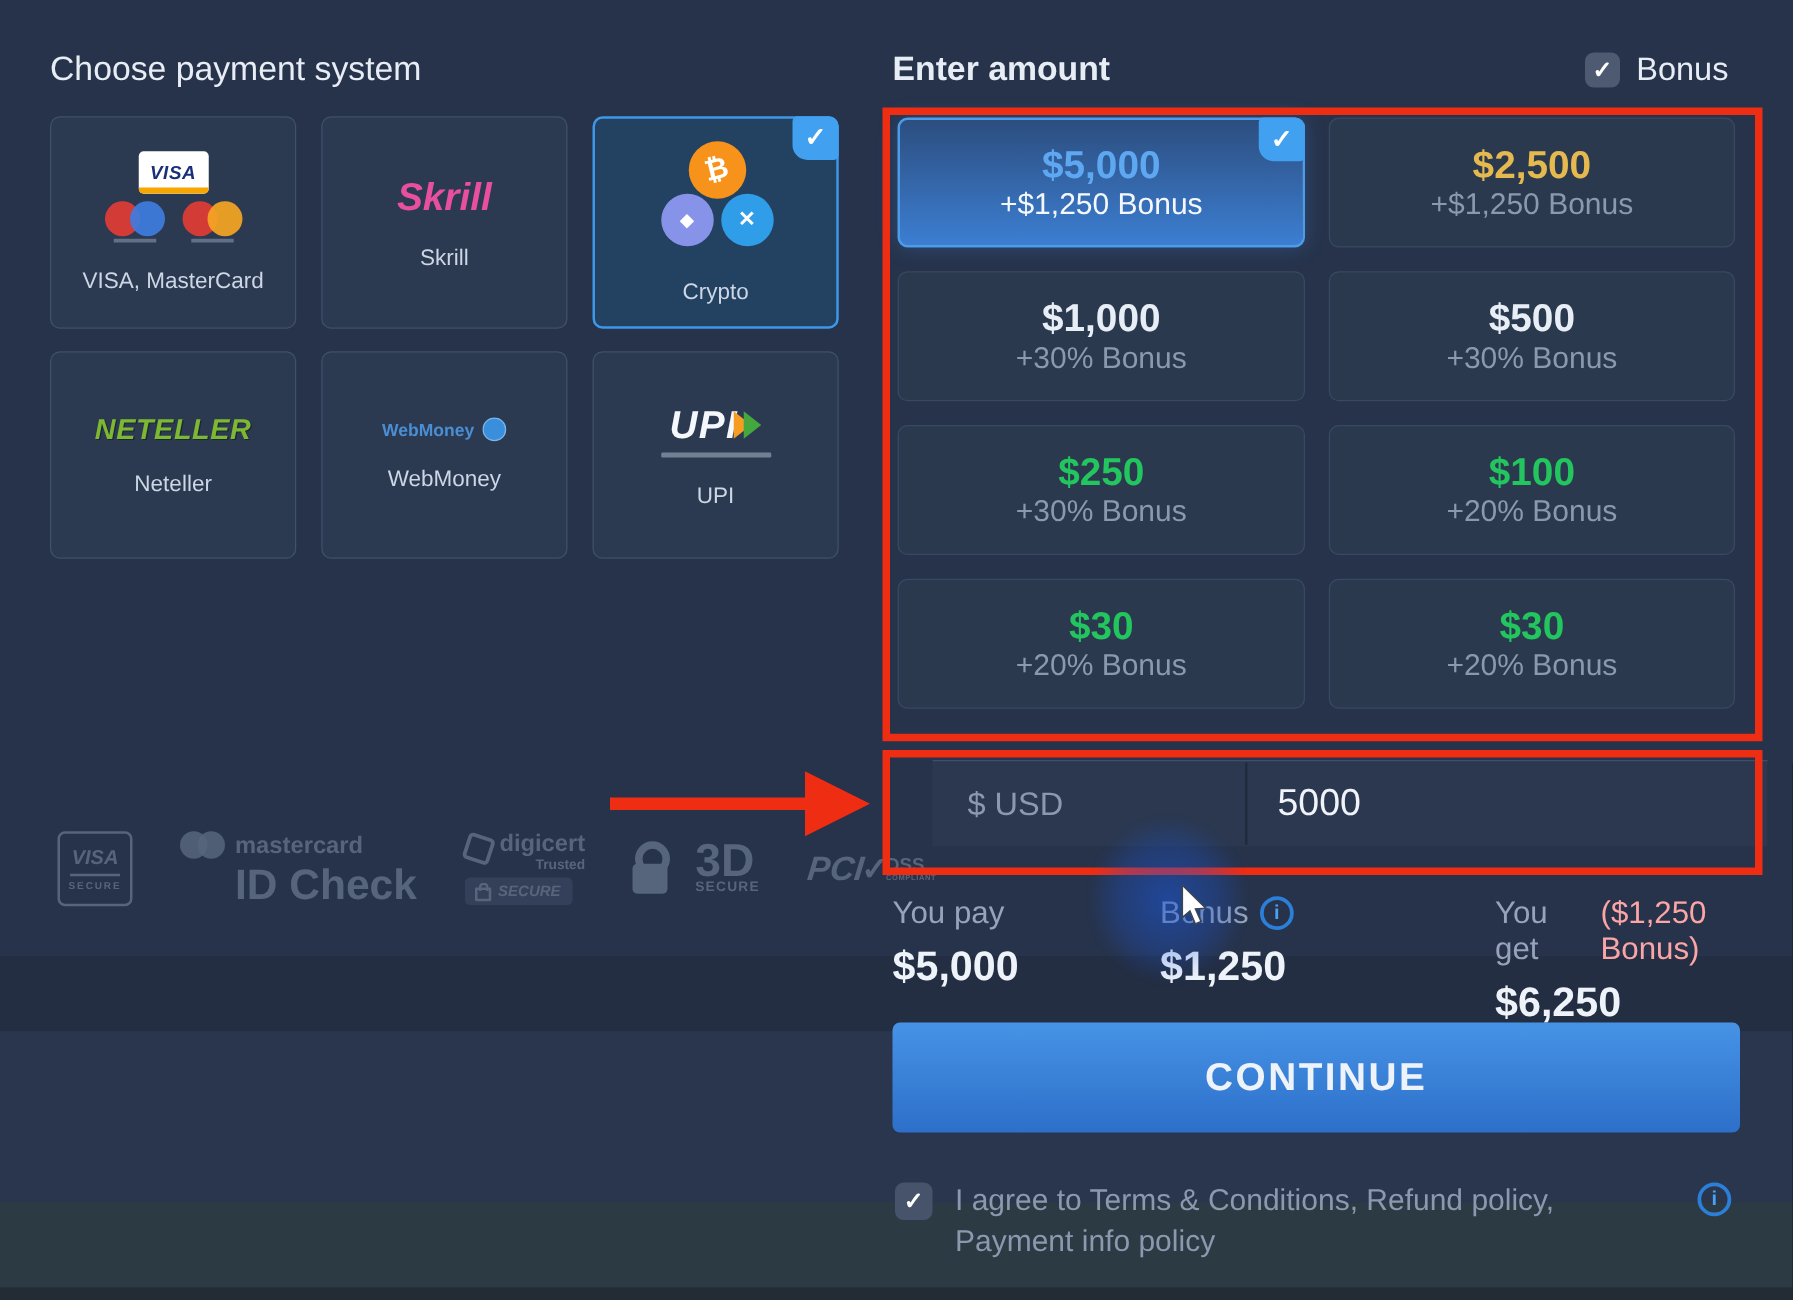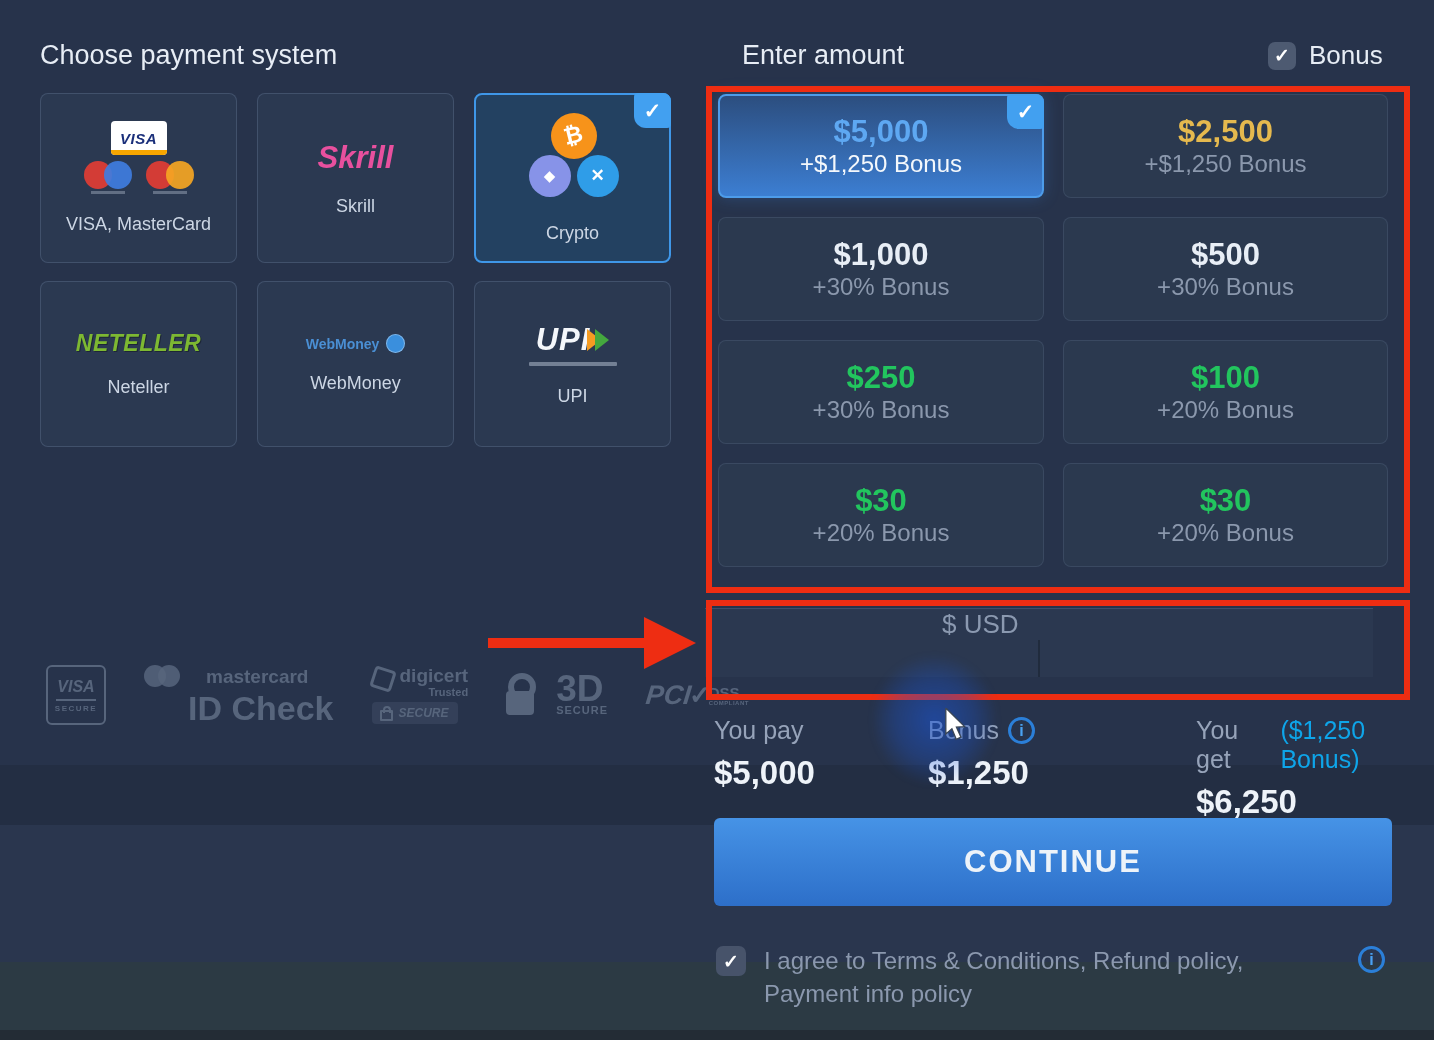--- a/index.html
+++ b/index.html
@@ -62,21 +62,21 @@
 
   
   .badges{position:absolute;left:46px;top:662px;height:66px;display:flex;align-items:center;gap:38px;
           color:#57657c;z-index:2;}
   .b-visa{width:56px;height:56px;border:2px solid #57657c;border-radius:6px;display:flex;flex-direction:column;
           align-items:center;justify-content:center;gap:3px;}
   .b-visa .bv-top{font-size:16px;font-weight:900;font-style:italic;}
   .b-visa .bv-line{width:40px;height:2px;background:#57657c;}
   .b-visa .bv-bot{font-size:8px;font-weight:700;letter-spacing:1.5px;}
   .b-mc{display:flex;flex-direction:column;line-height:1;}
-  .b-mc .mc-row{display:flex;align-items:center;gap:26px;}
+  .b-mc .mc-row{display:flex;align-items:center;gap:8px;}
   .mc-circles{position:relative;width:36px;height:22px;}
   .mc-circles i{position:absolute;width:22px;height:22px;border-radius:50%;background:#57657c;opacity:.85;}
   .mc-circles i.r{left:14px;}
   .b-mc .mc-name{font-size:19px;font-weight:700;}
   .b-mc .mc-id{font-size:34px;font-weight:700;margin:4px 0 0 44px;}
   .b-digi{display:flex;flex-direction:column;gap:4px;}
   .digi-row{display:flex;align-items:flex-start;gap:6px;}
   .digi-ico{width:16px;height:16px;border:3px solid #57657c;border-radius:4px;transform:rotate(18deg);margin-top:2px;}
   .digi-col{display:flex;flex-direction:column;align-items:flex-end;line-height:1;}
   .digi-name{font-size:19px;font-weight:700;}
@@ -120,31 +120,31 @@
        display:flex;flex-direction:column;align-items:center;justify-content:center;gap:5px;cursor:pointer;}
   .amt .val{font-size:31px;font-weight:700;color:#e8eef6;line-height:1;}
   .amt .bns{font-size:24px;color:#8b98ad;line-height:1;}
   .amt.sel{background:linear-gradient(180deg,#2c4e7f 0%,#3c7ed2 100%);border:2px solid #4d9cea;
            box-shadow:0 0 16px rgba(60,130,220,.30);}
   .amt.sel .bns{color:#f4f8fc;}
   .amt.c-bluetxt .val{color:#5ea8f2;}
   .amt.c-gold .val{color:#e5b94e;}
   .amt.c-green .val{color:#22c55e;}
 
-  .input-panel{position:absolute;left:705px;top:608px;width:668px;height:68px;background:#2b3850;
-               border-top:1px solid rgba(140,160,195,.22);display:flex;align-items:center;z-index:2;flex-direction:column;}
+  .input-panel{position:absolute;left:746px;top:608px;width:668px;height:68px;background:#2b3850;
+               border-top:1px solid rgba(140,160,195,.22);display:flex;align-items:center;z-index:2;}
   .currency{width:222px;padding-left:28px;color:#8b99b0;font-size:26px;cursor:pointer;}
   .vdiv{width:2px;height:66px;background:#202b3d;}
   .amount-input{flex:1;height:60px;background:transparent;border:none;outline:none;color:#f0f4fa;
                 font-size:30px;padding-left:24px;font-family:"Liberation Sans",sans-serif;}
 
   .sum-col{position:absolute;z-index:2;}
   .sum-lbl{display:flex;align-items:center;gap:9px;color:#96a3b9;font-size:25px;}
   .sum-val{color:#eef3f9;font-size:33px;font-weight:600;margin-top:9px;}
-  .note-green{color:#0ea5e9;}
+  .note-green{color:#fca5a5;}
   .iinfo{display:inline-flex;width:27px;height:27px;border-radius:50%;border:3px solid #2b7fd8;color:#4aa2f2;
          align-items:center;justify-content:center;font-size:16px;font-weight:700;box-sizing:border-box;cursor:pointer;}
 
   .continue{position:absolute;left:714px;top:818px;width:678px;height:88px;border-radius:6px;border:none;z-index:2;
             background:linear-gradient(180deg,#4693e6 0%,#2d6fc9 100%);color:#edf3f9;font-size:31px;
             letter-spacing:2px;font-weight:600;cursor:pointer;font-family:"Liberation Sans",sans-serif;}
 
   .terms{position:absolute;left:716px;top:944px;display:flex;z-index:2;}
   .terms .cb{background:#47536a;flex:0 0 auto;margin-top:2px;width:30px;height:30px;}
   .terms-text{margin-left:18px;width:572px;color:#8b98ae;font-size:24px;line-height:33px;cursor:pointer;}
@@ -280,21 +280,21 @@
     <div class="b-pci">
       <span class="pci-name">PCI</span>
       <span class="pci-chk">✓</span>
       <span class="pci-col">
         <span class="pci-dss">DSS</span>
         <span class="pci-sub">COMPLIANT</span>
       </span>
     </div>
   </div>
 
-  <h2 class="section-title" style="left:742px;top:40px;">Enter amount</h2>
+  <h2 class="section-title" style="left:714px;top:40px;font-weight:bold;">Enter amount</h2>
 
   <div class="bonus-toggle">
     <span class="cb">✓</span>
     <span class="lbl">Bonus</span>
   </div>
 
   <div class="amt-grid">
     <div class="amt sel c-bluetxt">
       <div class="check-badge">✓</div>
       <div class="val">$5,000</div>
@@ -326,20 +326,21 @@
     </div>
     <div class="amt c-green">
       <div class="val">$30</div>
       <div class="bns">+20% Bonus</div>
     </div>
   </div>
 
   <div class="input-panel">
     <div class="currency">$ USD</div>
     <div class="vdiv"></div>
+    <input class="amount-input" type="text" value="5000" style="">
   </div>
 
   <div class="sum-col" style="left:714px;top:716px;">
     <div class="sum-lbl">
         <span>You pay</span>
       </div>
     <div class="sum-val">$5,000</div>
   </div>
   <div class="sum-col" style="left:928px;top:716px;">
     <div class="sum-lbl">

